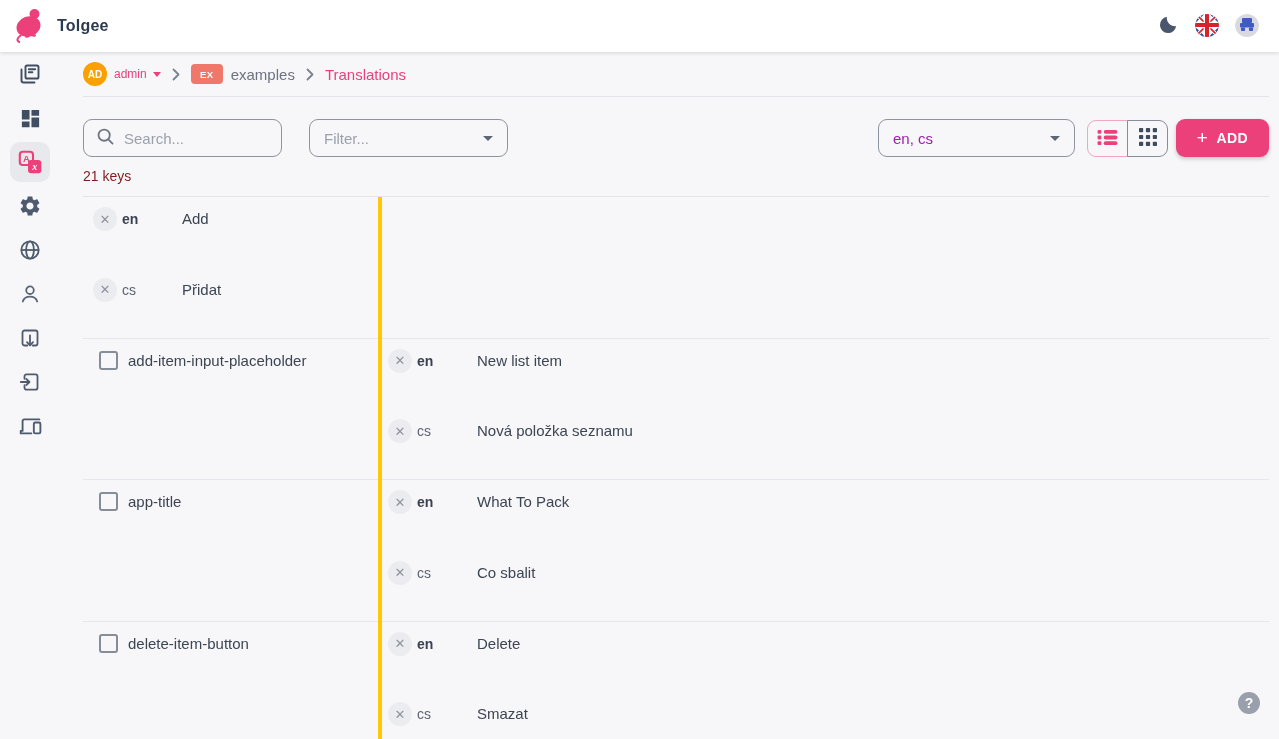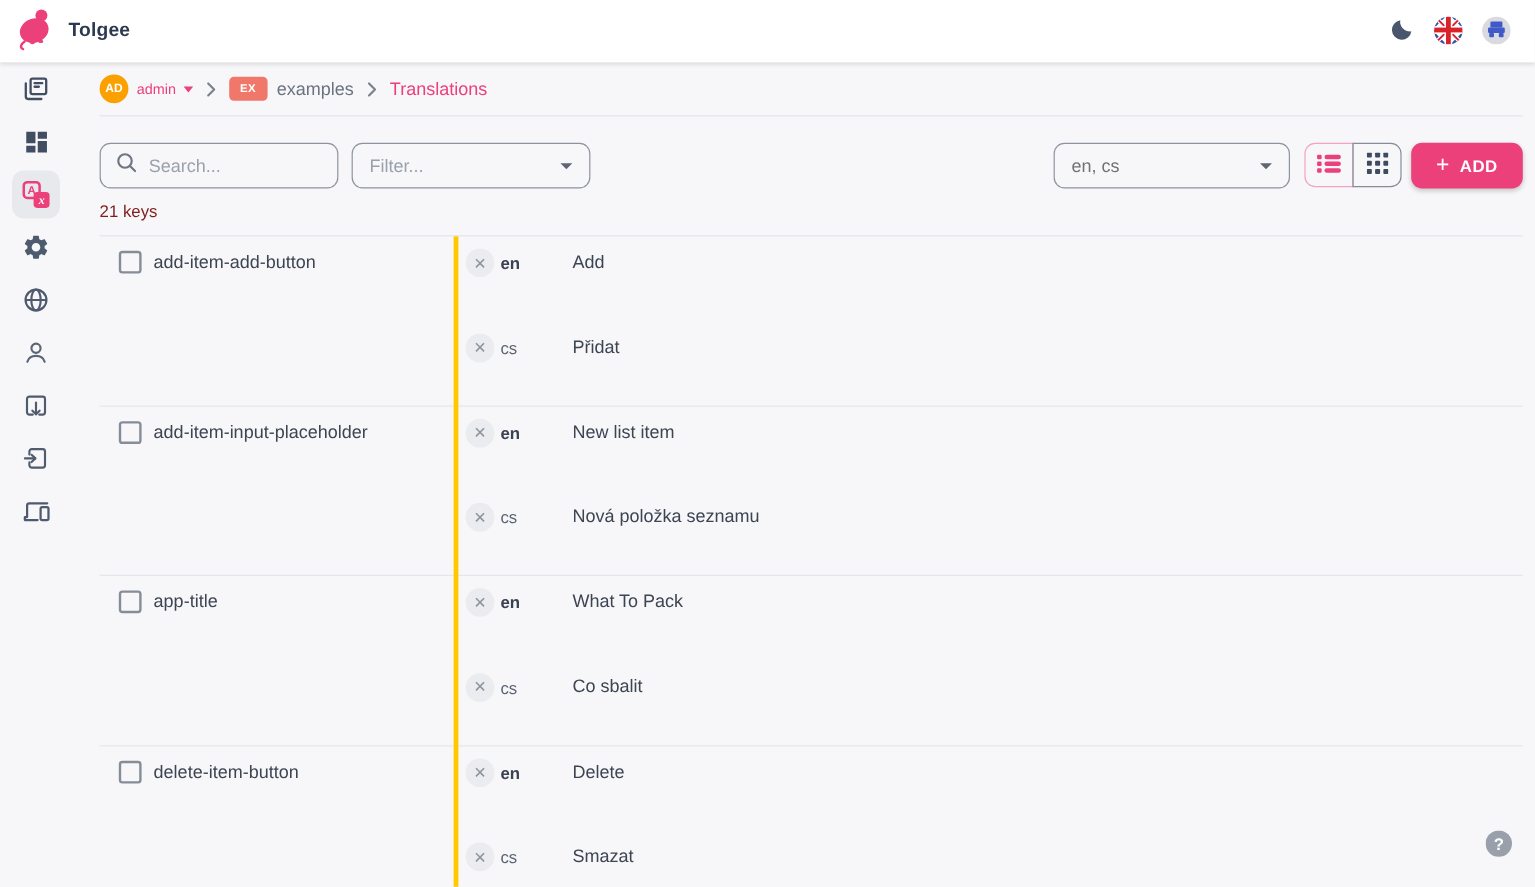--- a/index.html
+++ b/index.html
@@ -31,30 +31,30 @@
     font-size:10px; font-weight:bold; display:flex; align-items:center; justify-content:center; }
   .bc-user { color:#ec407a; font-size:12px; margin-left:7px; display:flex; align-items:center; gap:6px; cursor:pointer; }
   .caret-down { width:0; height:0; border-left:4.5px solid transparent; border-right:4.5px solid transparent; border-top:5px solid #ec407a; }
   .bc-sep { margin:0 11px; display:flex; align-items:center; }
   .bc-badge { width:32px; height:20px; border-radius:4px; background:#f0786a; color:#fff;
     font-size:9.5px; font-weight:bold; letter-spacing:.3px; display:flex; align-items:center; justify-content:center; }
   .bc-project { color:#6b7280; font-size:15px; margin-left:8px; cursor:pointer; }
   .bc-page { color:#ec407a; font-size:15px; }
 
   
-  .toolbar { margin-top:22px; display:flex; align-items:flex-start; }
+  .toolbar { margin-top:22px; display:flex; align-items:flex-end; }
   .outl { height:38px; border:1px solid #8d939f; border-radius:9px; display:flex; align-items:center; background:transparent; }
   .search-box { width:199px; padding:0 12px; gap:9px; }
   .search-input { border:none; outline:none; background:transparent; font-family:"Liberation Sans", sans-serif;
     font-size:15px; color:#3e4553; width:130px; }
   .search-input::placeholder { color:#9aa1ad; opacity:1; }
   .filter-box { width:199px; padding:0 14px; justify-content:space-between; color:#9aa1ad; font-size:15px; cursor:pointer; }
   .sel-caret { width:0; height:0; border-left:5px solid transparent; border-right:5px solid transparent; border-top:5.5px solid #5f6673; }
   .spacer { flex:1; }
-  .lang-select { width:197px; padding:0 14px; justify-content:space-between; color:#737373; font-size:15px; cursor:pointer; }
+  .lang-select { width:197px; padding:0 14px; justify-content:space-between; color:#a21caf; font-size:15px; cursor:pointer; }
   .view-toggle { display:flex; margin-left:12px; }
   .tbtn { width:41px; height:37px; display:flex; align-items:center; justify-content:center; background:transparent; cursor:pointer; }
   .tbtn.list { border:1px solid rgba(236,64,122,.45); border-radius:9px 0 0 9px; }
   .tbtn.grid { border:1px solid #868d99; border-left:1px solid #868d99; border-radius:0 9px 9px 0; margin-left:-1px; }
   .add-btn { margin-left:8px; width:93px; height:38px; background:#ec407a; border:none; border-radius:9px;
     color:#fff; display:flex; align-items:center; justify-content:center; gap:8px;
     font-family:"Liberation Sans", sans-serif; font-size:14px; font-weight:bold; letter-spacing:.5px;
     box-shadow:0 2px 4px rgba(0,0,0,.2); cursor:pointer; }
   .add-plus { font-size:19px; font-weight:normal; line-height:1; margin-top:-2px; }
 
@@ -257,21 +257,21 @@
   <div class="toolbar">
     <div class="outl search-box">
       <span>
         <svg width="19" height="19" viewBox="0 0 20 20" fill="none" stroke="#6f7683" stroke-width="1.9" stroke-linecap="round">
           <circle cx="8.6" cy="8.6" r="5.9"></circle>
             <path d="M13.2 13.2L17.4 17.4"></path>
         </svg>
       </span>
       <input class="search-input" placeholder="Search..." style="">
     </div>
-    <div class="outl filter-box" style="margin-left:11px;">
+    <div class="outl filter-box" style="margin-left:27px;">
       <span>Filter...</span>
       <span class="sel-caret"></span>
     </div>
     <div class="spacer"></div>
     <div class="outl lang-select">
       <span>en, cs</span>
       <span class="sel-caret"></span>
     </div>
     <div class="view-toggle">
       <button class="tbtn list">
@@ -307,24 +307,20 @@
       <span>ADD</span>
     </button>
   </div>
 
   <div class="keys-count">21 keys</div>
 
   <div class="table">
     <div class="ylw-divider"></div>
     <div id="rows-host">
         <div class="trow">
-          <div class="key-cell">
-            <span class="checkbox"></span>
-            <span class="key-name">add-item-add-button</span>
-          </div>
           <div class="trans-cell">
             <div class="lang-line">
               <span class="state">✕</span>
               <span class="lang-code base">en</span>
               <span class="trans-text">Add</span>
             </div>
             <div class="lang-line">
               <span class="state">✕</span>
               <span class="lang-code">cs</span>
               <span class="trans-text">Přidat</span>

